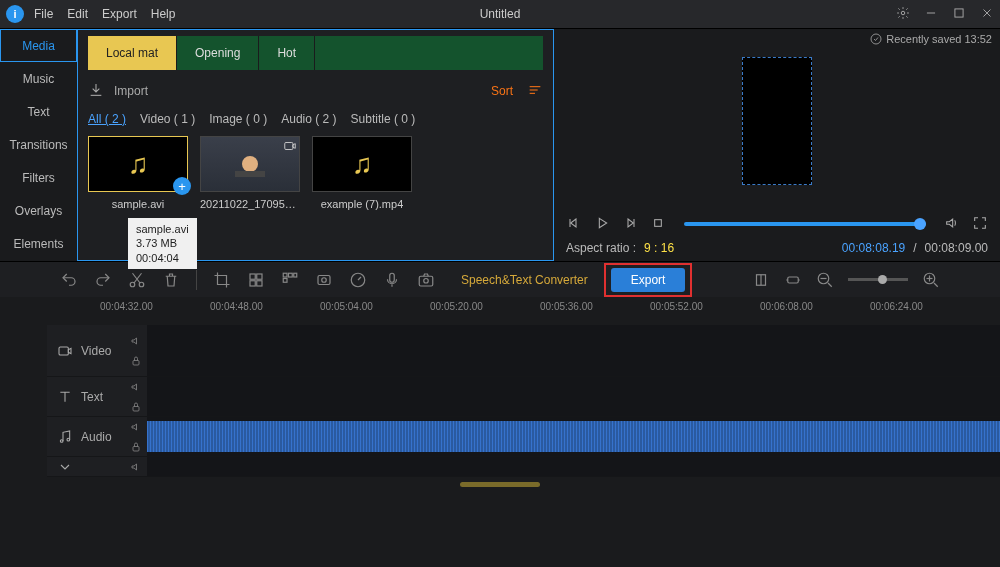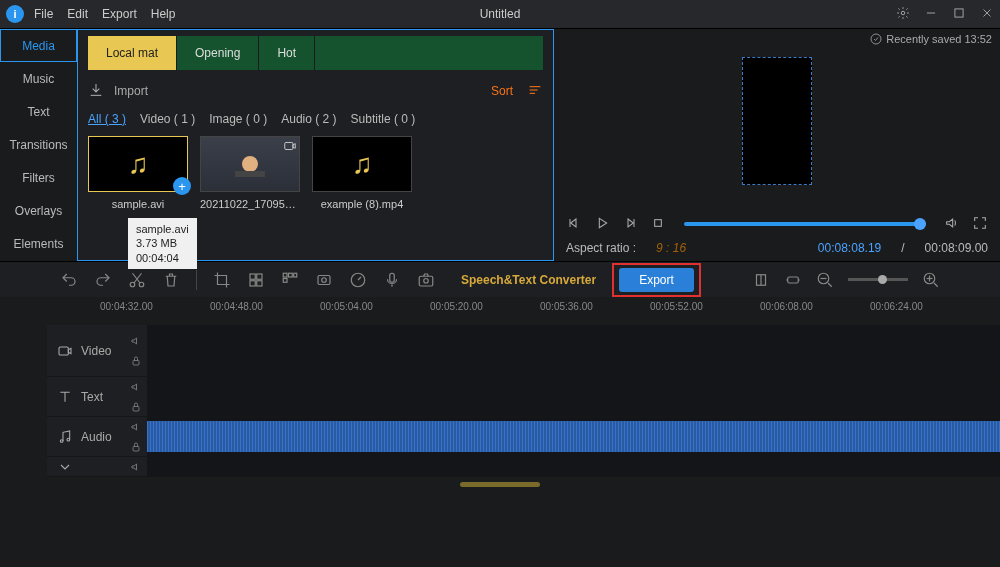--- a/index.html
+++ b/index.html
@@ -32,27 +32,27 @@
 .th-label { color:#ccc; font-size:11px; white-space:nowrap; overflow:hidden; text-overflow:ellipsis; max-width:100px; }
 .tooltip { position:absolute; left:128px; top:218px; background:#f0f0f0; color:#222; font-size:11px; padding:4px 8px; line-height:1.3; z-index:10; }
 .preview { flex:1; display:flex; flex-direction:column; position:relative; }
 .save-ind { position:absolute; right:8px; top:4px; color:#aaa; font-size:11px; display:flex; align-items:center; gap:4px;}
 .pv-canvas { flex:1; display:flex; align-items:center; justify-content:center; }
 .pv-frame { width:70px; height:128px; background:#000; border:1px dashed #3a7bc8; }
 .pv-ctrls { height:22px; display:flex; align-items:center; gap:12px; padding:0 12px; }
 .pv-ctrls svg { width:16px; height:16px; }
 .seek { flex:1; height:4px; background:#2a96ef; border-radius:2px; position:relative; margin:0 6px;}
 .seek .knob { position:absolute; right:0; top:-4px; width:12px; height:12px; background:#4aa3ff; border-radius:50%; }
-.pv-info { height:26px; display:flex; align-items:center; padding:0 12px; gap:20px; color:#bbb; }
-.pv-info .ar { color:#a16207;font-style:italic; }
+.pv-info { height:26px; display:flex; align-items:center; padding:0 12px; gap:8px; color:#bbb; }
+.pv-info .ar { color:#fde047; }
 .pv-info .tcur { color:#4aa3ff; margin-left:auto; }
 .toolbar { height:36px; background:#1e1f22; border-top:1px solid #000; display:flex; align-items:center; gap:16px; padding:0 60px 0 60px; position:relative;}
 .toolbar svg { width:18px; height:18px; }
 .toolbar .ico { color:#888; cursor:pointer; display:flex; }
-.stc { color:#d6a93a; margin-left:10px;font-weight:bold; }
+.stc { color:#d6a93a; margin-left:10px; }
 .export-wrap { border:2px solid #e03030; padding:3px 5px; }
 .export-btn { background:#2a7fd8; color:#fff; padding:5px 20px; border-radius:3px; display:inline-block; }
 .toolbar .right { margin-left:auto; display:flex; align-items:center; gap:14px;}
 .zoom { width:60px; height:3px; background:#555; position:relative; }
 .zoom .z { position:absolute; left:30px; top:-3px; width:9px; height:9px; background:#aaa; border-radius:50%; }
 .ruler { height:28px; background:#1a1b1d; position:relative; padding-left:100px; display:flex; justify-content:space-between; padding-right:20px; color:#888; font-size:10px; align-items:flex-start; padding-top:4px;}
 .ruler .tick { flex:1; text-align:left; }
 .tracks { background:#1e1f22;margin-left:47px; }
 .track { height:52px; border-bottom:1px solid #151618; display:flex; position:relative; }
 .track.audio { height:40px; }
@@ -123,21 +123,21 @@
       <div class="sort">
         <span>Sort</span>
         <span><svg viewBox="0 0 24 24" width="16" height="16">
               <line x1="4" y1="7" x2="20" y2="7"></line>
               <line x1="4" y1="12" x2="16" y2="12"></line>
               <line x1="4" y1="17" x2="12" y2="17"></line>
             </svg></span>
       </div>
     </div>
     <div class="filters">
-      <span class="f active">All ( 3 )</span>
+      <span class="f active">All ( 2 )</span>
       <span class="f">Video ( 1 )</span>
       <span class="f">Image ( 0 )</span>
       <span class="f">Audio ( 2 )</span>
       <span class="f">Subtitle ( 0 )</span>
     </div>
     <div class="thumbs">
       <div class="thumb">
         <div class="th-img sel">
             <span class="music-note">♫</span>
           <div class="addbtn">+</div>
@@ -154,21 +154,21 @@
                 <rect x="3" y="6" width="14" height="12" rx="2"></rect>
                 <path d="M17 10l4-2v8l-4-2z"></path>
               </svg></span>
         </div>
         <div class="th-label">20211022_170955...</div>
       </div>
       <div class="thumb">
         <div class="th-img">
             <span class="music-note">♫</span>
           </div>
-        <div class="th-label">example (8).mp4</div>
+        <div class="th-label">example (7).mp4</div>
       </div>
     </div>
   </div>
 
   <div class="preview">
     <div class="save-ind">
       <svg width="12" height="12" viewBox="0 0 24 24">
           <circle cx="12" cy="12" r="10"></circle>
           <path d="M8 12l3 3 5-6"></path>
         </svg>

